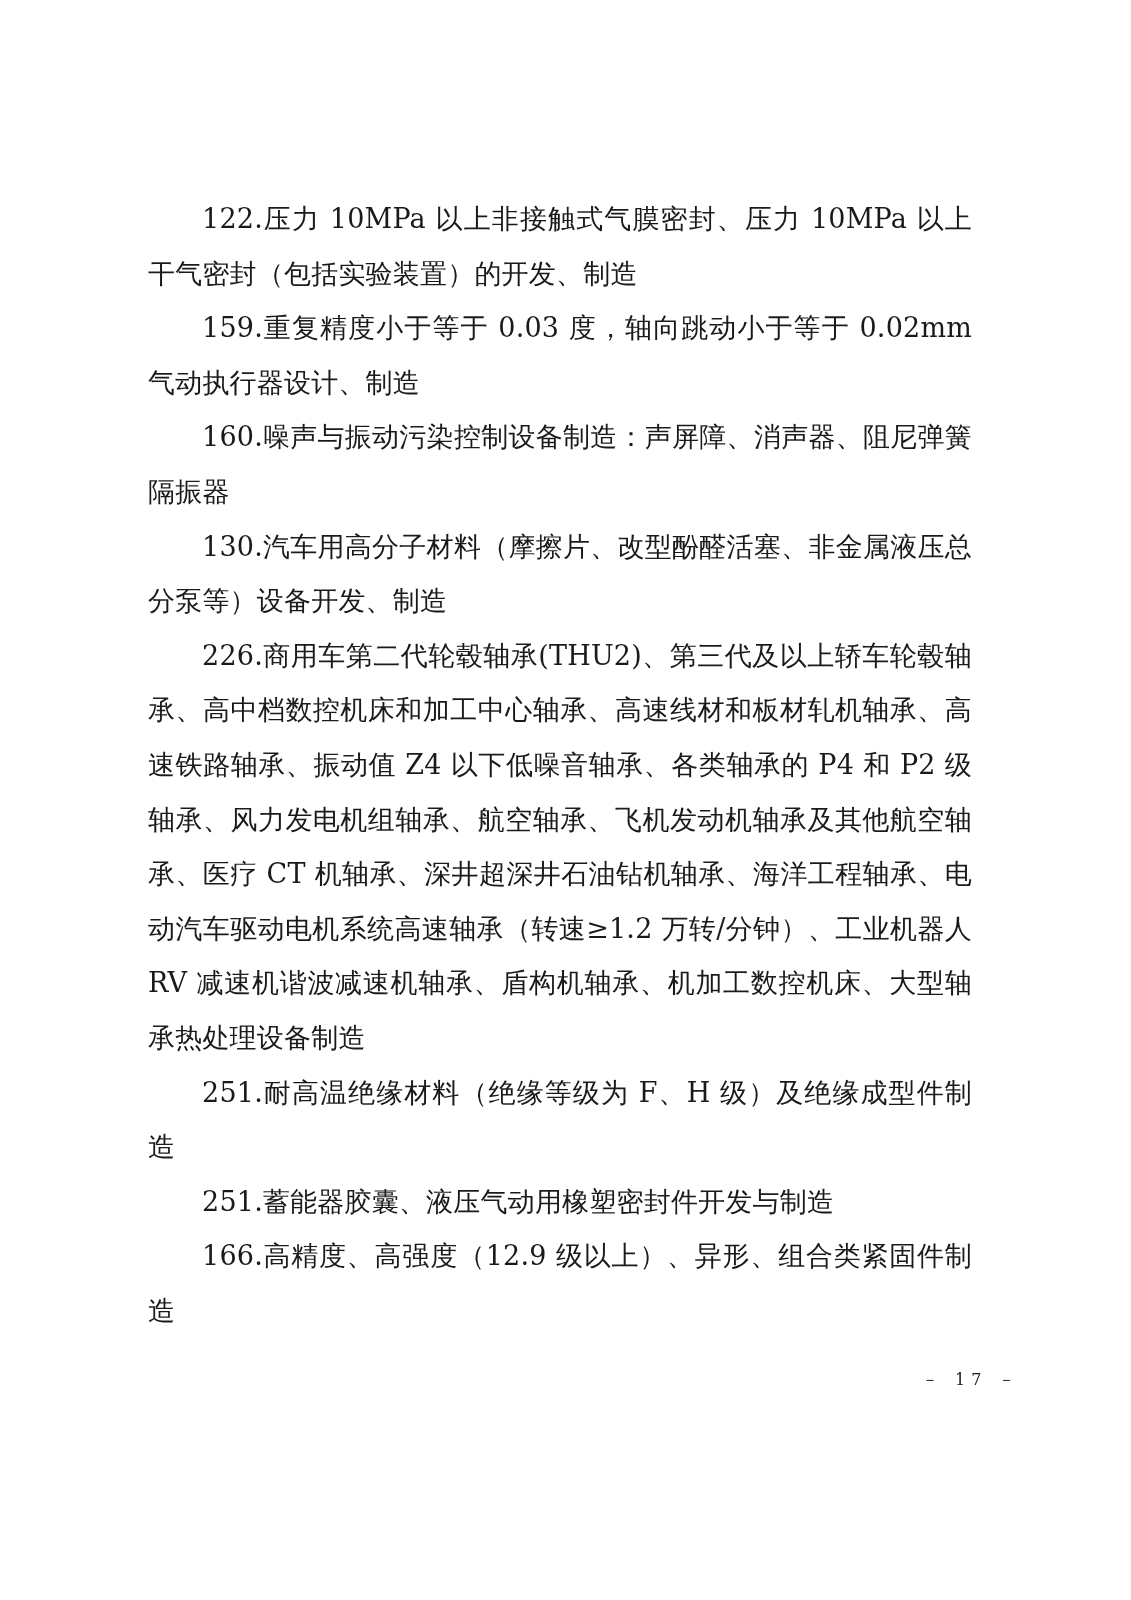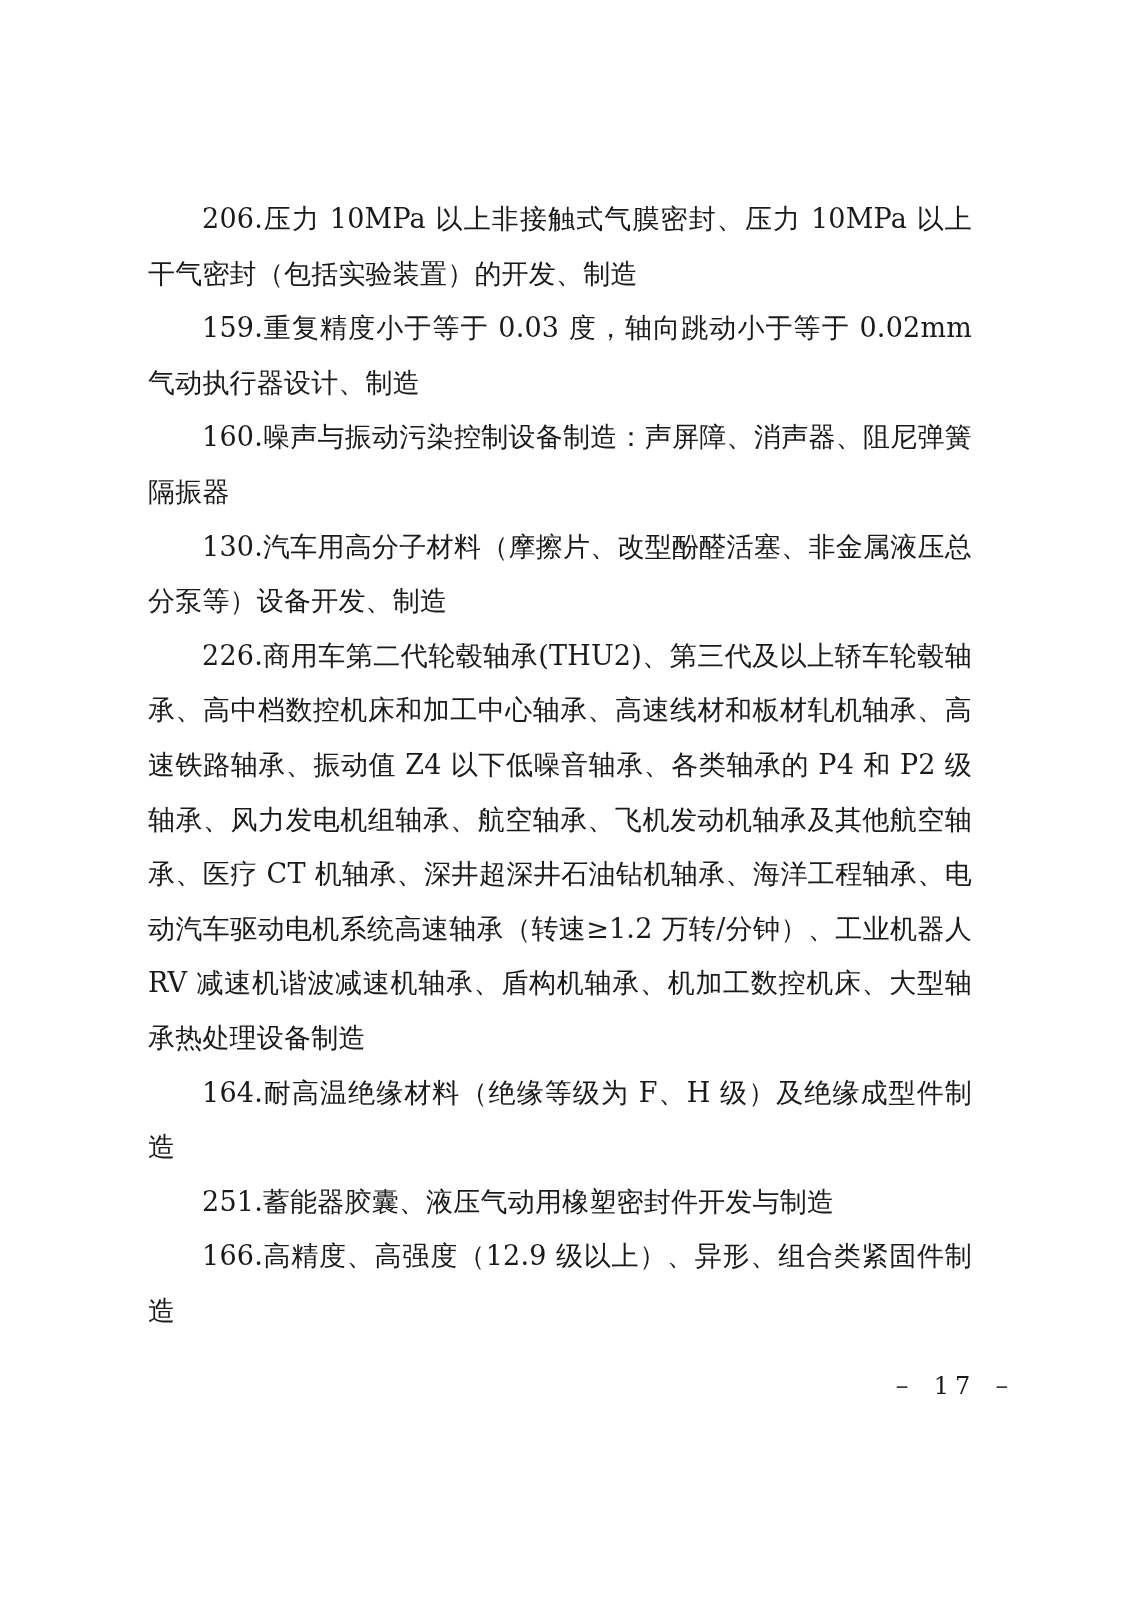--- a/index.html
+++ b/index.html
@@ -1,29 +1,29 @@
 <!DOCTYPE html>
 <html><head>
   <meta charset="utf-8">
   <style>
     html, body { margin: 0; padding: 0; background: #ffffff; }
     body { width: 1131px; height: 1600px; position: relative; overflow: hidden;
       font-family: "DejaVu Serif", "Liberation Serif", serif; color: #1a1a1a; }
     .page { position: absolute; left: 148px; top: 192px; width: 824px; }
     .para { font-size: 27px; line-height: 54.6px; margin: 0; text-align: justify;
       text-indent: 2em; letter-spacing: 0.2px; }
-    .page-num { position: absolute; left: 890px; top: 1370px; font-size: 24px; letter-spacing: 6px; }
+    .page-num { position: absolute; left: 922px; top: 1370px; font-size: 16px; letter-spacing: 6px; }
   </style>
 </head>
 <body>
 
 <div class="page">
-  <p class="para">206.压力 10MPa 以上非接触式气膜密封、压力 10MPa 以上干气密封（包括实验装置）的开发、制造</p>
+  <p class="para">122.压力 10MPa 以上非接触式气膜密封、压力 10MPa 以上干气密封（包括实验装置）的开发、制造</p>
   <p class="para">159.重复精度小于等于 0.03 度，轴向跳动小于等于 0.02mm 气动执行器设计、制造</p>
   <p class="para">160.噪声与振动污染控制设备制造：声屏障、消声器、阻尼弹簧隔振器</p>
   <p class="para">130.汽车用高分子材料（摩擦片、改型酚醛活塞、非金属液压总分泵等）设备开发、制造</p>
   <p class="para">226.商用车第二代轮毂轴承(THU2)、第三代及以上轿车轮毂轴承、高中档数控机床和加工中心轴承、高速线材和板材轧机轴承、高速铁路轴承、振动值 Z4 以下低噪音轴承、各类轴承的 P4 和 P2 级轴承、风力发电机组轴承、航空轴承、飞机发动机轴承及其他航空轴承、医疗 CT 机轴承、深井超深井石油钻机轴承、海洋工程轴承、电动汽车驱动电机系统高速轴承（转速≥1.2 万转/分钟）、工业机器人 RV 减速机谐波减速机轴承、盾构机轴承、机加工数控机床、大型轴承热处理设备制造</p>
-  <p class="para">164.耐高温绝缘材料（绝缘等级为 F、H 级）及绝缘成型件制造</p>
+  <p class="para">251.耐高温绝缘材料（绝缘等级为 F、H 级）及绝缘成型件制造</p>
   <p class="para">251.蓄能器胶囊、液压气动用橡塑密封件开发与制造</p>
   <p class="para">166.高精度、高强度（12.9 级以上）、异形、组合类紧固件制造</p>
 </div>
 
 <div class="page-num">－ 17 －</div>
 
 </body></html>

